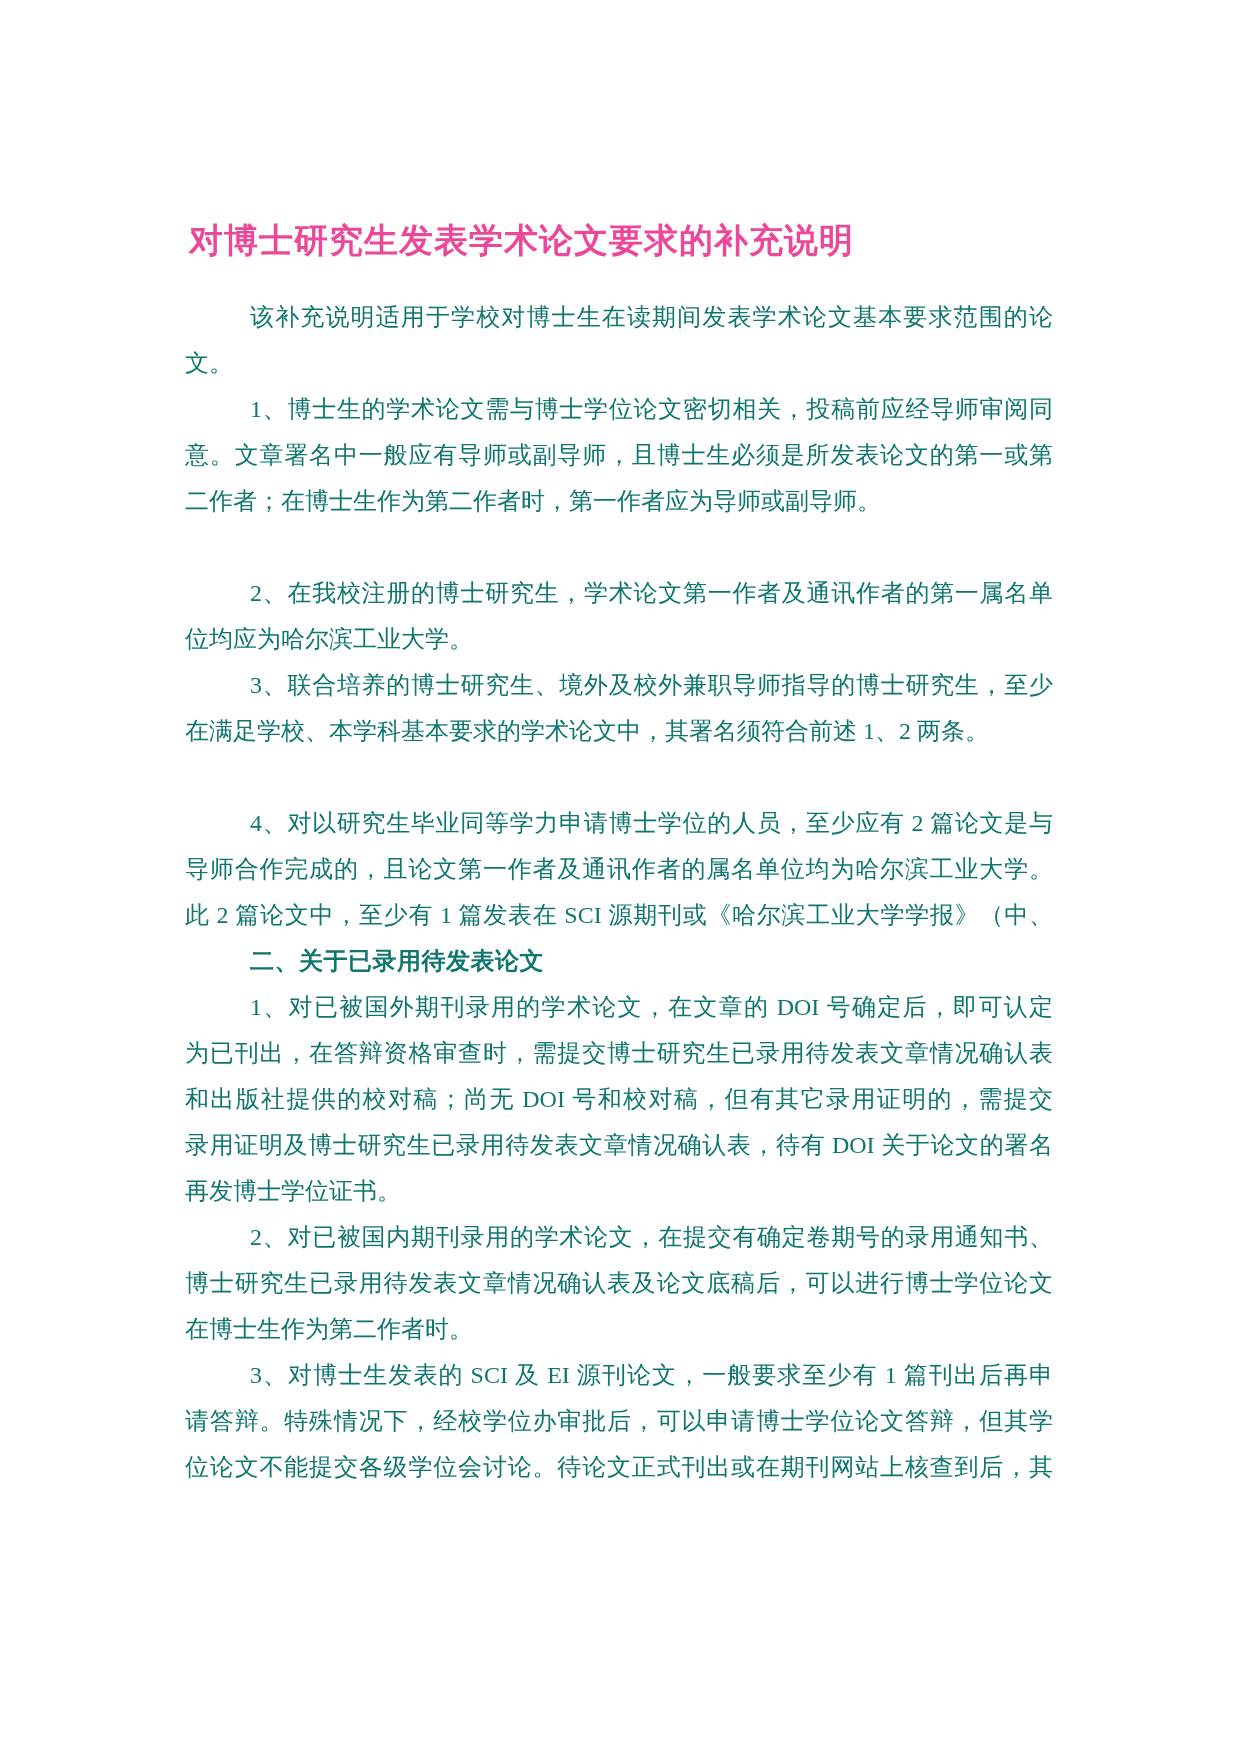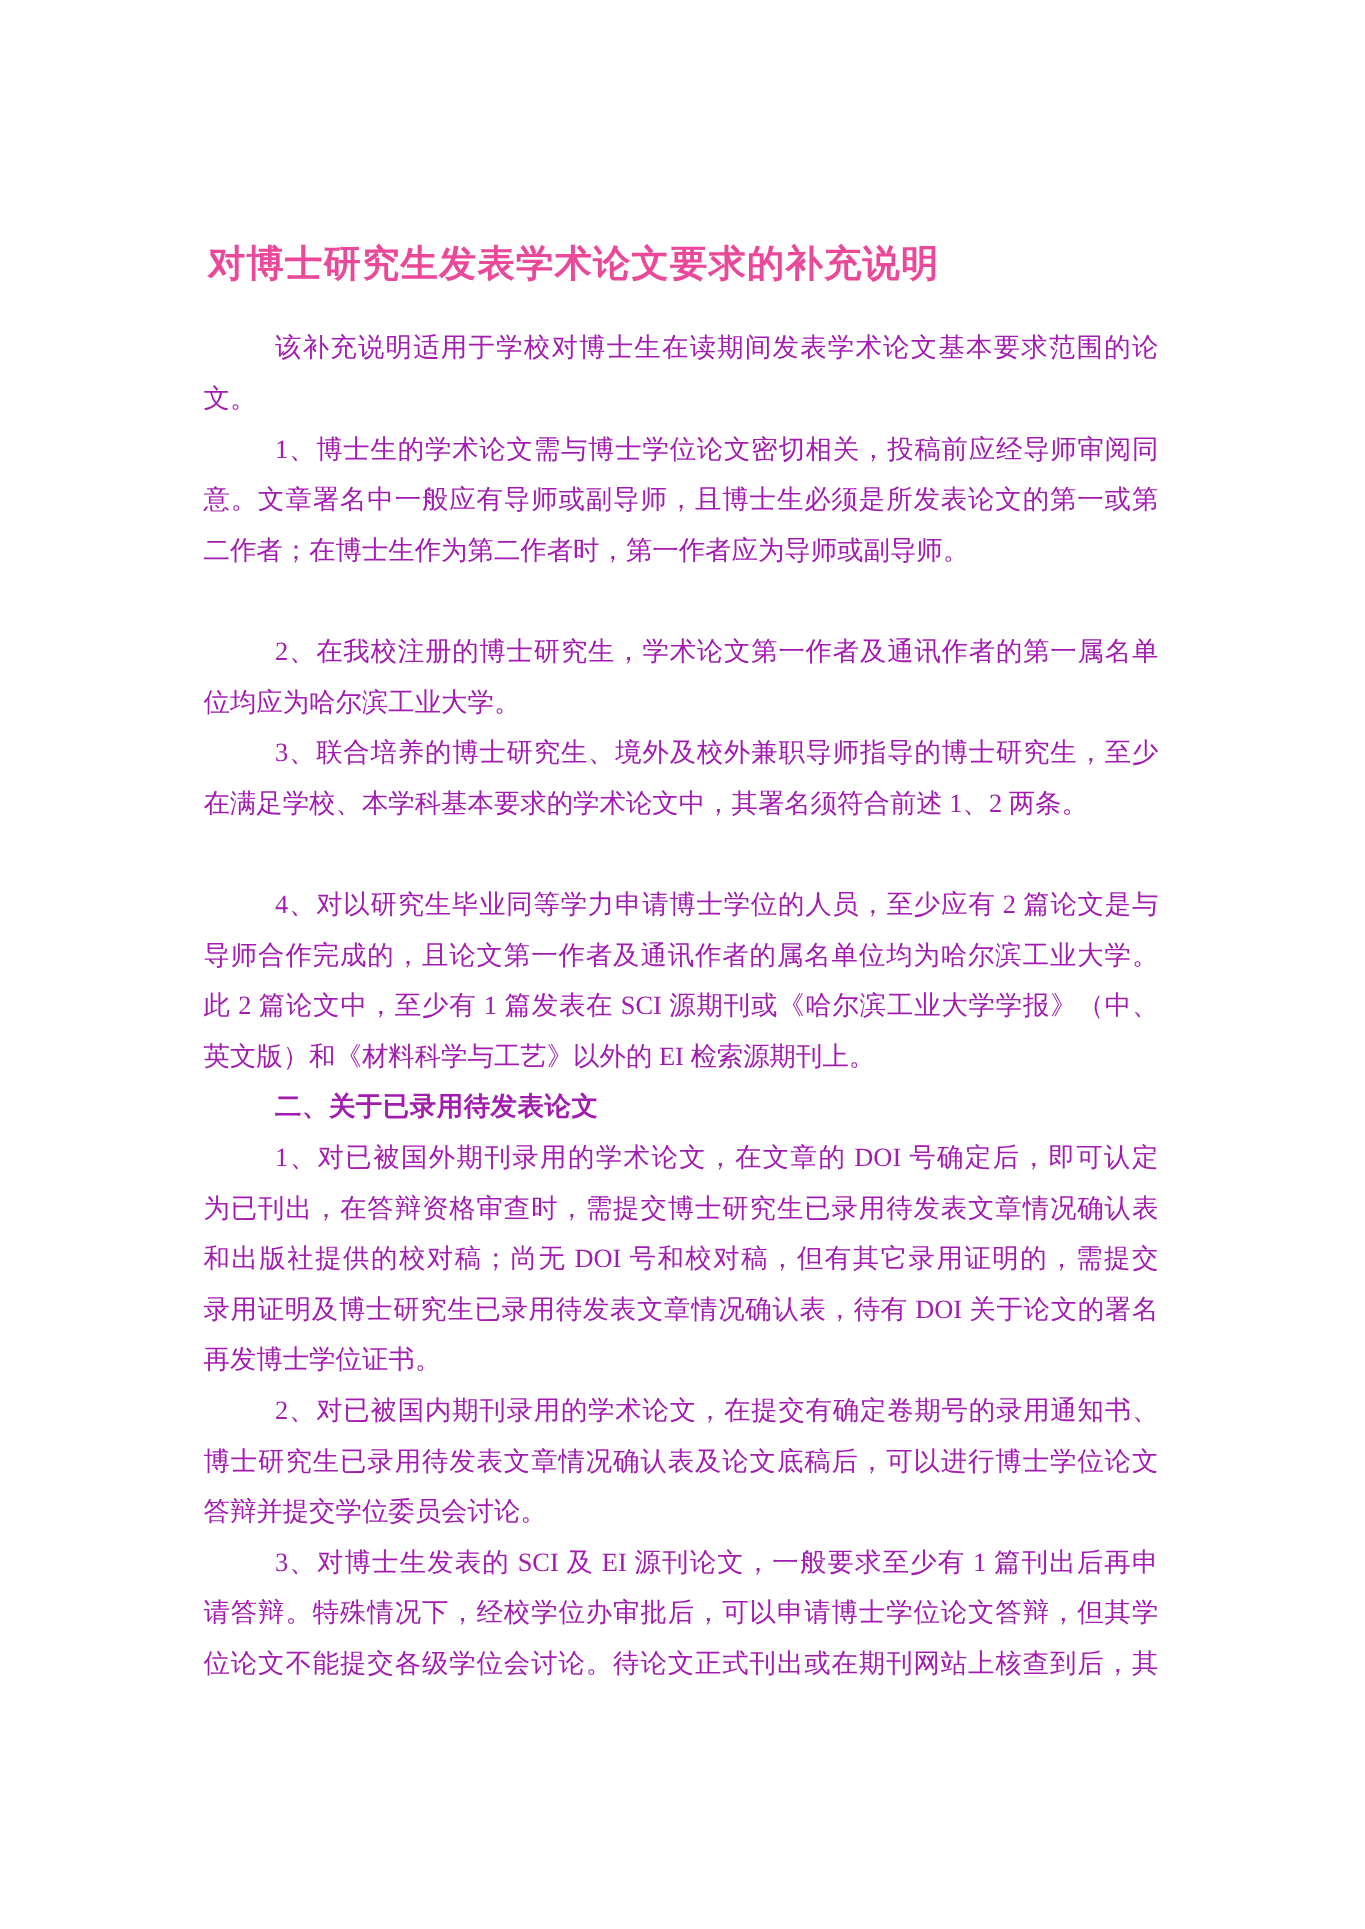--- a/index.html
+++ b/index.html
@@ -30,21 +30,21 @@
     font-weight: bold;
     font-size: 34px;
     letter-spacing: 1px;
     color: #ec4899;
     white-space: nowrap;
   }
   .doc-body {
     margin-top: 32px;
     font-family: "Liberation Serif", "DejaVu Serif", serif;
     font-size: 24px;
-    color: #a21caf;
+    color: #0f766e;
   }
   .text-line {
     height: 46px;
     line-height: 46px;
     white-space: nowrap;
   }
   .text-line.full {
     text-align: justify;
     text-align-last: justify;
     white-space: normal;
@@ -92,34 +92,33 @@
         </div>
         <div>
           <div class="text-line indent full">3、联合培养的博士研究生、境外及校外兼职导师指导的博士研究生，至少</div>
           <div class="text-line">在满足学校、本学科基本要求的学术论文中，其署名须符合前述 1、2 两条。</div>
         </div>
         <div class="blank-line"></div>
         <div>
           <div class="text-line indent full">4、对以研究生毕业同等学力申请博士学位的人员，至少应有 2 篇论文是与</div>
           <div class="text-line full">导师合作完成的，且论文第一作者及通讯作者的属名单位均为哈尔滨工业大学。</div>
           <div class="text-line full">此 2 篇论文中，至少有 1 篇发表在 SCI 源期刊或《哈尔滨工业大学学报》（中、</div>
-          <div class="text-line">英文版）和《材料科学与工艺》以外的 EI 检索源期刊上。</div>
         </div>
         <div class="heading-line">二、关于已录用待发表论文</div>
         <div>
           <div class="text-line indent full">1、对已被国外期刊录用的学术论文，在文章的 DOI 号确定后，即可认定</div>
           <div class="text-line full">为已刊出，在答辩资格审查时，需提交博士研究生已录用待发表文章情况确认表</div>
           <div class="text-line full">和出版社提供的校对稿；尚无 DOI 号和校对稿，但有其它录用证明的，需提交</div>
           <div class="text-line full">录用证明及博士研究生已录用待发表文章情况确认表，待有 DOI 关于论文的署名</div>
           <div class="text-line">再发博士学位证书。</div>
         </div>
         <div>
           <div class="text-line indent full">2、对已被国内期刊录用的学术论文，在提交有确定卷期号的录用通知书、</div>
           <div class="text-line full">博士研究生已录用待发表文章情况确认表及论文底稿后，可以进行博士学位论文</div>
-          <div class="text-line">答辩并提交学位委员会讨论。</div>
+          <div class="text-line">在博士生作为第二作者时。</div>
         </div>
         <div>
           <div class="text-line indent full">3、对博士生发表的 SCI 及 EI 源刊论文，一般要求至少有 1 篇刊出后再申</div>
           <div class="text-line full">请答辩。特殊情况下，经校学位办审批后，可以申请博士学位论文答辩，但其学</div>
           <div class="text-line full">位论文不能提交各级学位会讨论。待论文正式刊出或在期刊网站上核查到后，其</div>
         </div>
       </div>
   </div>
 </div>
 

